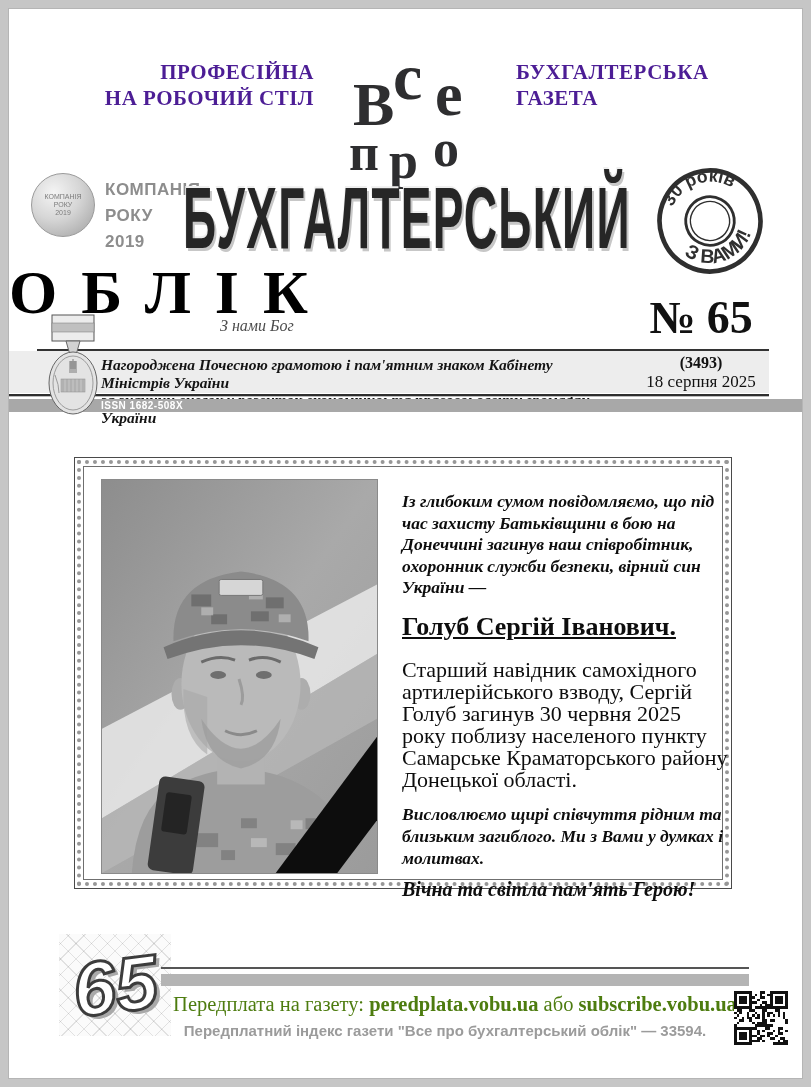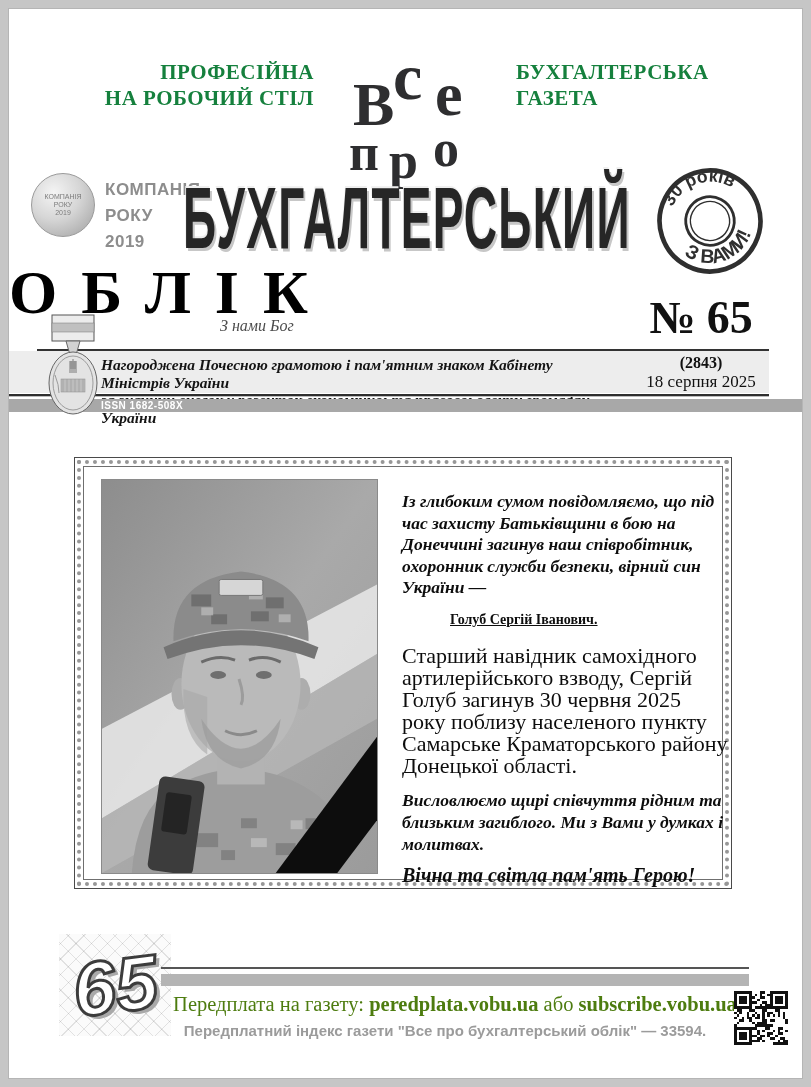--- a/index.html
+++ b/index.html
@@ -2,21 +2,21 @@
 <html><head>
 <meta charset="utf-8">
 <style>
   * { margin:0; padding:0; box-sizing:border-box; }
   html,body { width:811px; height:1087px; }
   body { background:#c6c6c6; font-family:"Liberation Serif", serif; position:relative; }
   .page { position:absolute; left:8px; top:8px; width:795px; height:1071px;
           background:#fff; border:1px solid #b5b5b5; overflow:hidden; }
 
   
-  .tagline { position:absolute; font-weight:bold; font-size:21px; line-height:26px; color:#15803d; letter-spacing:.5px; }
+  .tagline { position:absolute; font-weight:bold; font-size:21px; line-height:26px; color:#4c1d95; letter-spacing:.5px; }
   .tagline-left { left:60px; top:50px; width:245px; text-align:right; }
   .tagline-right { left:507px; top:50px; width:240px; text-align:left; }
 
   .logo { position:absolute; left:332px; top:22px; width:160px; height:145px; color:#2e2e30; }
   .logo span { position:absolute; font-family:"Liberation Serif",serif; font-weight:bold; }
   .l-v { left:12px;  top:38px;  font-size:62px; }
   .l-s { left:52px;  top:8px;   font-size:66px; }
   .l-e { left:94px;  top:28px;  font-size:62px; }
   .l-p { left:8px;   top:92px;  font-size:52px; }
   .l-r { left:48px;  top:100px; font-size:52px; }
@@ -60,21 +60,21 @@
       border:1px solid #4a4a4a; padding:2px; background:#fff; }
   .memorial-b2 { width:100%; height:100%; border:4px dotted #979797; padding:2px; }
   .memorial-b3 { width:100%; height:100%; border:1px solid #6f6f6f; position:relative; }
 
   .portrait { position:absolute; left:17px; top:12px; width:277px; height:395px;
       border:1px solid #8a8a8a; background:#9d9d9d; }
   .portrait svg { display:block; width:100%; height:100%; }
 
   .memorial-text { position:absolute; left:318px; top:24px; width:326px; color:#0d0d0d; }
   .m-intro { font-weight:bold; font-style:italic; font-size:17.5px; line-height:21.5px; }
-  .m-name { margin-top:13px; font-weight:bold; font-size:14px; text-decoration:underline;margin-left:48px; }
+  .m-name { margin-top:13px; font-weight:bold; font-size:26px; text-decoration:underline; }
   .m-details { margin-top:17px; font-size:22px; line-height:22px; }
   .m-condolence { margin-top:12px; font-weight:bold; font-style:italic; font-size:17.5px; line-height:22px; }
   .m-closing { margin-top:9px; font-weight:bold; font-style:italic; font-size:20px; }
 
   
   .sketch-65 { position:absolute; left:50px; top:925px; width:112px; height:102px;
       background:
         repeating-linear-gradient(45deg, rgba(0,0,0,.10) 0 1px, transparent 1px 11px),
         repeating-linear-gradient(-45deg, rgba(0,0,0,.10) 0 1px, transparent 1px 11px),
         #fbfbfb;
@@ -155,21 +155,21 @@
   <div class="motto">З нами Бог</div>
   <div class="issue-no">№ 65</div>
 
   <div class="rule-top"></div>
   <div class="award-band"></div>
   <div class="award-text">
     <div>Нагороджена Почесною грамотою і пам'ятним знаком Кабінету Міністрів України</div>
     <div>за значний внесок у розвиток економічної та правової освіти громадян України</div>
   </div>
   <div class="issue-info">
-    <div class="issue-total">(2843)</div>
+    <div class="issue-total">(3493)</div>
     <div class="issue-date">18 серпня 2025</div>
   </div>
   <div class="rule-dbl"></div>
   <div class="issn-band"></div>
   <div class="issn-text">ISSN 1682-508X</div>
 
   <div class="honor-medal">
     <svg viewBox="0 0 56 104">
       <rect x="7" y="2" width="42" height="26" fill="#ececec" stroke="#555"></rect>
       <rect x="7" y="10" width="42" height="9" fill="#c0c0c0" stroke="#777" stroke-width=".5"></rect>

